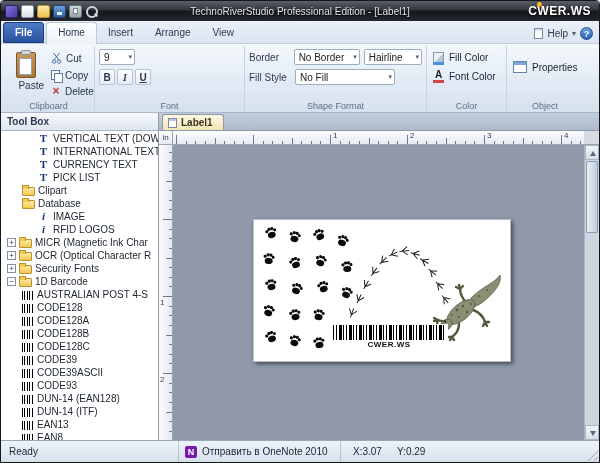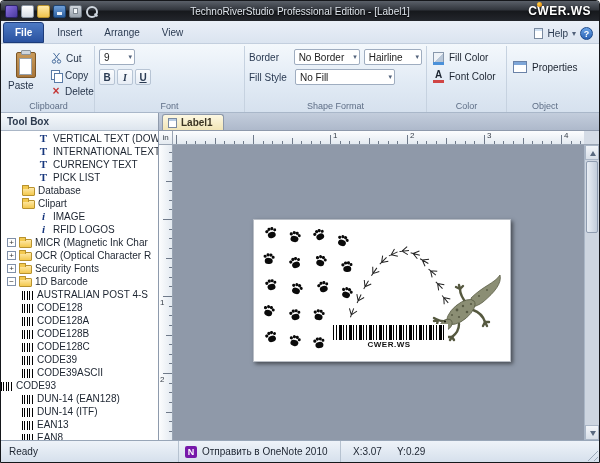--- a/index.html
+++ b/index.html
@@ -50,21 +50,21 @@
     border:1px solid #1d4a8c; color:#fff; font-weight:bold; font-size:9px; line-height:12px; text-align:center; }
 
   
   .ribbon { height:69px; flex:none; display:flex; padding:2px 2px 0 2px;
     background:linear-gradient(#f4f8fc,#e2ebf5 55%,#d6e1ee); border-bottom:1px solid #a9b7c9; }
   .rgroup { position:relative; height:100%; border-right:1px solid #c6d2e0; padding:3px 4px 13px 4px; }
   .glabel { position:absolute; left:0; right:0; bottom:1px; text-align:center; font-size:9px; color:#5e6e86; }
 
   .g-clip { width:92px; display:flex; }
   .clipbody { display:flex; gap:4px; }
-  .bigbtn { width:38px; height:50px; border:1px solid transparent; border-radius:2px; text-align:left; }
+  .bigbtn { width:38px; height:50px; border:1px solid transparent; border-radius:2px; text-align:right; }
   .clipicon { width:20px; height:26px; position:relative; margin:2px auto 2px; }
   .clip-board { position:absolute; inset:0; background:linear-gradient(#c89a5a,#a8763a); border:1px solid #7a5526; border-radius:2px; }
   .clip-paper { position:absolute; left:3px; top:6px; width:13px; height:17px; background:#fff; border:1px solid #98a2ac; }
   .clip-metal { position:absolute; left:5px; top:-2px; width:10px; height:5px; background:#cfd6dd; border:1px solid #8b949c; border-radius:1px; z-index:2; }
   .biglabel { font-size:10px; color:#27354a; }
   .smallstack { display:flex; flex-direction:column; gap:2px; padding-top:2px; }
   .sbtn { display:flex; align-items:center; gap:4px; height:15px; padding:0 2px; border-radius:2px; color:#27354a; }
   .sicon { flex:none; }
   .copyicon { width:10px; height:11px; position:relative; flex:none; }
   .copyicon::before, .copyicon::after { content:""; position:absolute; width:7px; height:8px; background:#fff; border:1px solid #5a7ba6; }
@@ -186,20 +186,21 @@
       <div class="ticon floppy"></div>
       <div class="ticon printer"></div>
       <div class="ticon zoomer"></div>
     </div>
     <div class="wtitle">TechnoRiverStudio Professional Edition - [Label1]</div>
     <div class="watermark"><span class="dot"></span><span>CWER.WS</span></div>
   </div>
 
   <div class="tabrow">
     <div class="tab file">File</div>
+    <div class="tab active">Home</div>
     <div class="tab">Insert</div>
     <div class="tab">Arrange</div>
     <div class="tab">View</div>
     <div class="helpzone">
       <span class="helpicon"></span>
       <span class="helptext">Help</span>
       <span class="chev">▾</span>
       <span class="qcircle">?</span>
     </div>
   </div>
@@ -312,25 +313,25 @@
           <div class="trow" style="padding-left: 36px;">
             <span class="ico ico-text">T</span>
             <span class="tlabel">CURRENCY TEXT</span>
           </div>
           <div class="trow" style="padding-left: 36px;">
             <span class="ico ico-text">T</span>
             <span class="tlabel">PICK LIST</span>
           </div>
           <div class="trow" style="padding-left: 21px;">
             <span class="ico ico-folder"></span>
+            <span class="tlabel">Clipart</span>
+          </div>
+          <div class="trow" style="padding-left: 21px;">
+            <span class="ico ico-folder"></span>
             <span class="tlabel">Database</span>
-          </div>
-          <div class="trow" style="padding-left: 21px;">
-            <span class="ico ico-folder"></span>
-            <span class="tlabel">Clipart</span>
           </div>
           <div class="trow" style="padding-left: 36px;">
             <span class="ico ico-info">i</span>
             <span class="tlabel">IMAGE</span>
           </div>
           <div class="trow" style="padding-left: 36px;">
             <span class="ico ico-info">i</span>
             <span class="tlabel">RFID LOGOS</span>
           </div>
           <div class="trow" style="padding-left: 6px;">
@@ -374,21 +375,21 @@
             <span class="tlabel">CODE128C</span>
           </div>
           <div class="trow" style="padding-left: 21px;">
             <span class="ico ico-barcode"></span>
             <span class="tlabel">CODE39</span>
           </div>
           <div class="trow" style="padding-left: 21px;">
             <span class="ico ico-barcode"></span>
             <span class="tlabel">CODE39ASCII</span>
           </div>
-          <div class="trow" style=" text-align: right;">
+          <div class="trow" style="padding-left: 21px; text-align: right;">
             <span class="ico ico-barcode"></span>
             <span class="tlabel">CODE93</span>
           </div>
           <div class="trow" style="padding-left: 21px;">
             <span class="ico ico-barcode"></span>
             <span class="tlabel">DUN-14 (EAN128)</span>
           </div>
           <div class="trow" style="padding-left: 21px;">
             <span class="ico ico-barcode"></span>
             <span class="tlabel">DUN-14 (ITF)</span>

